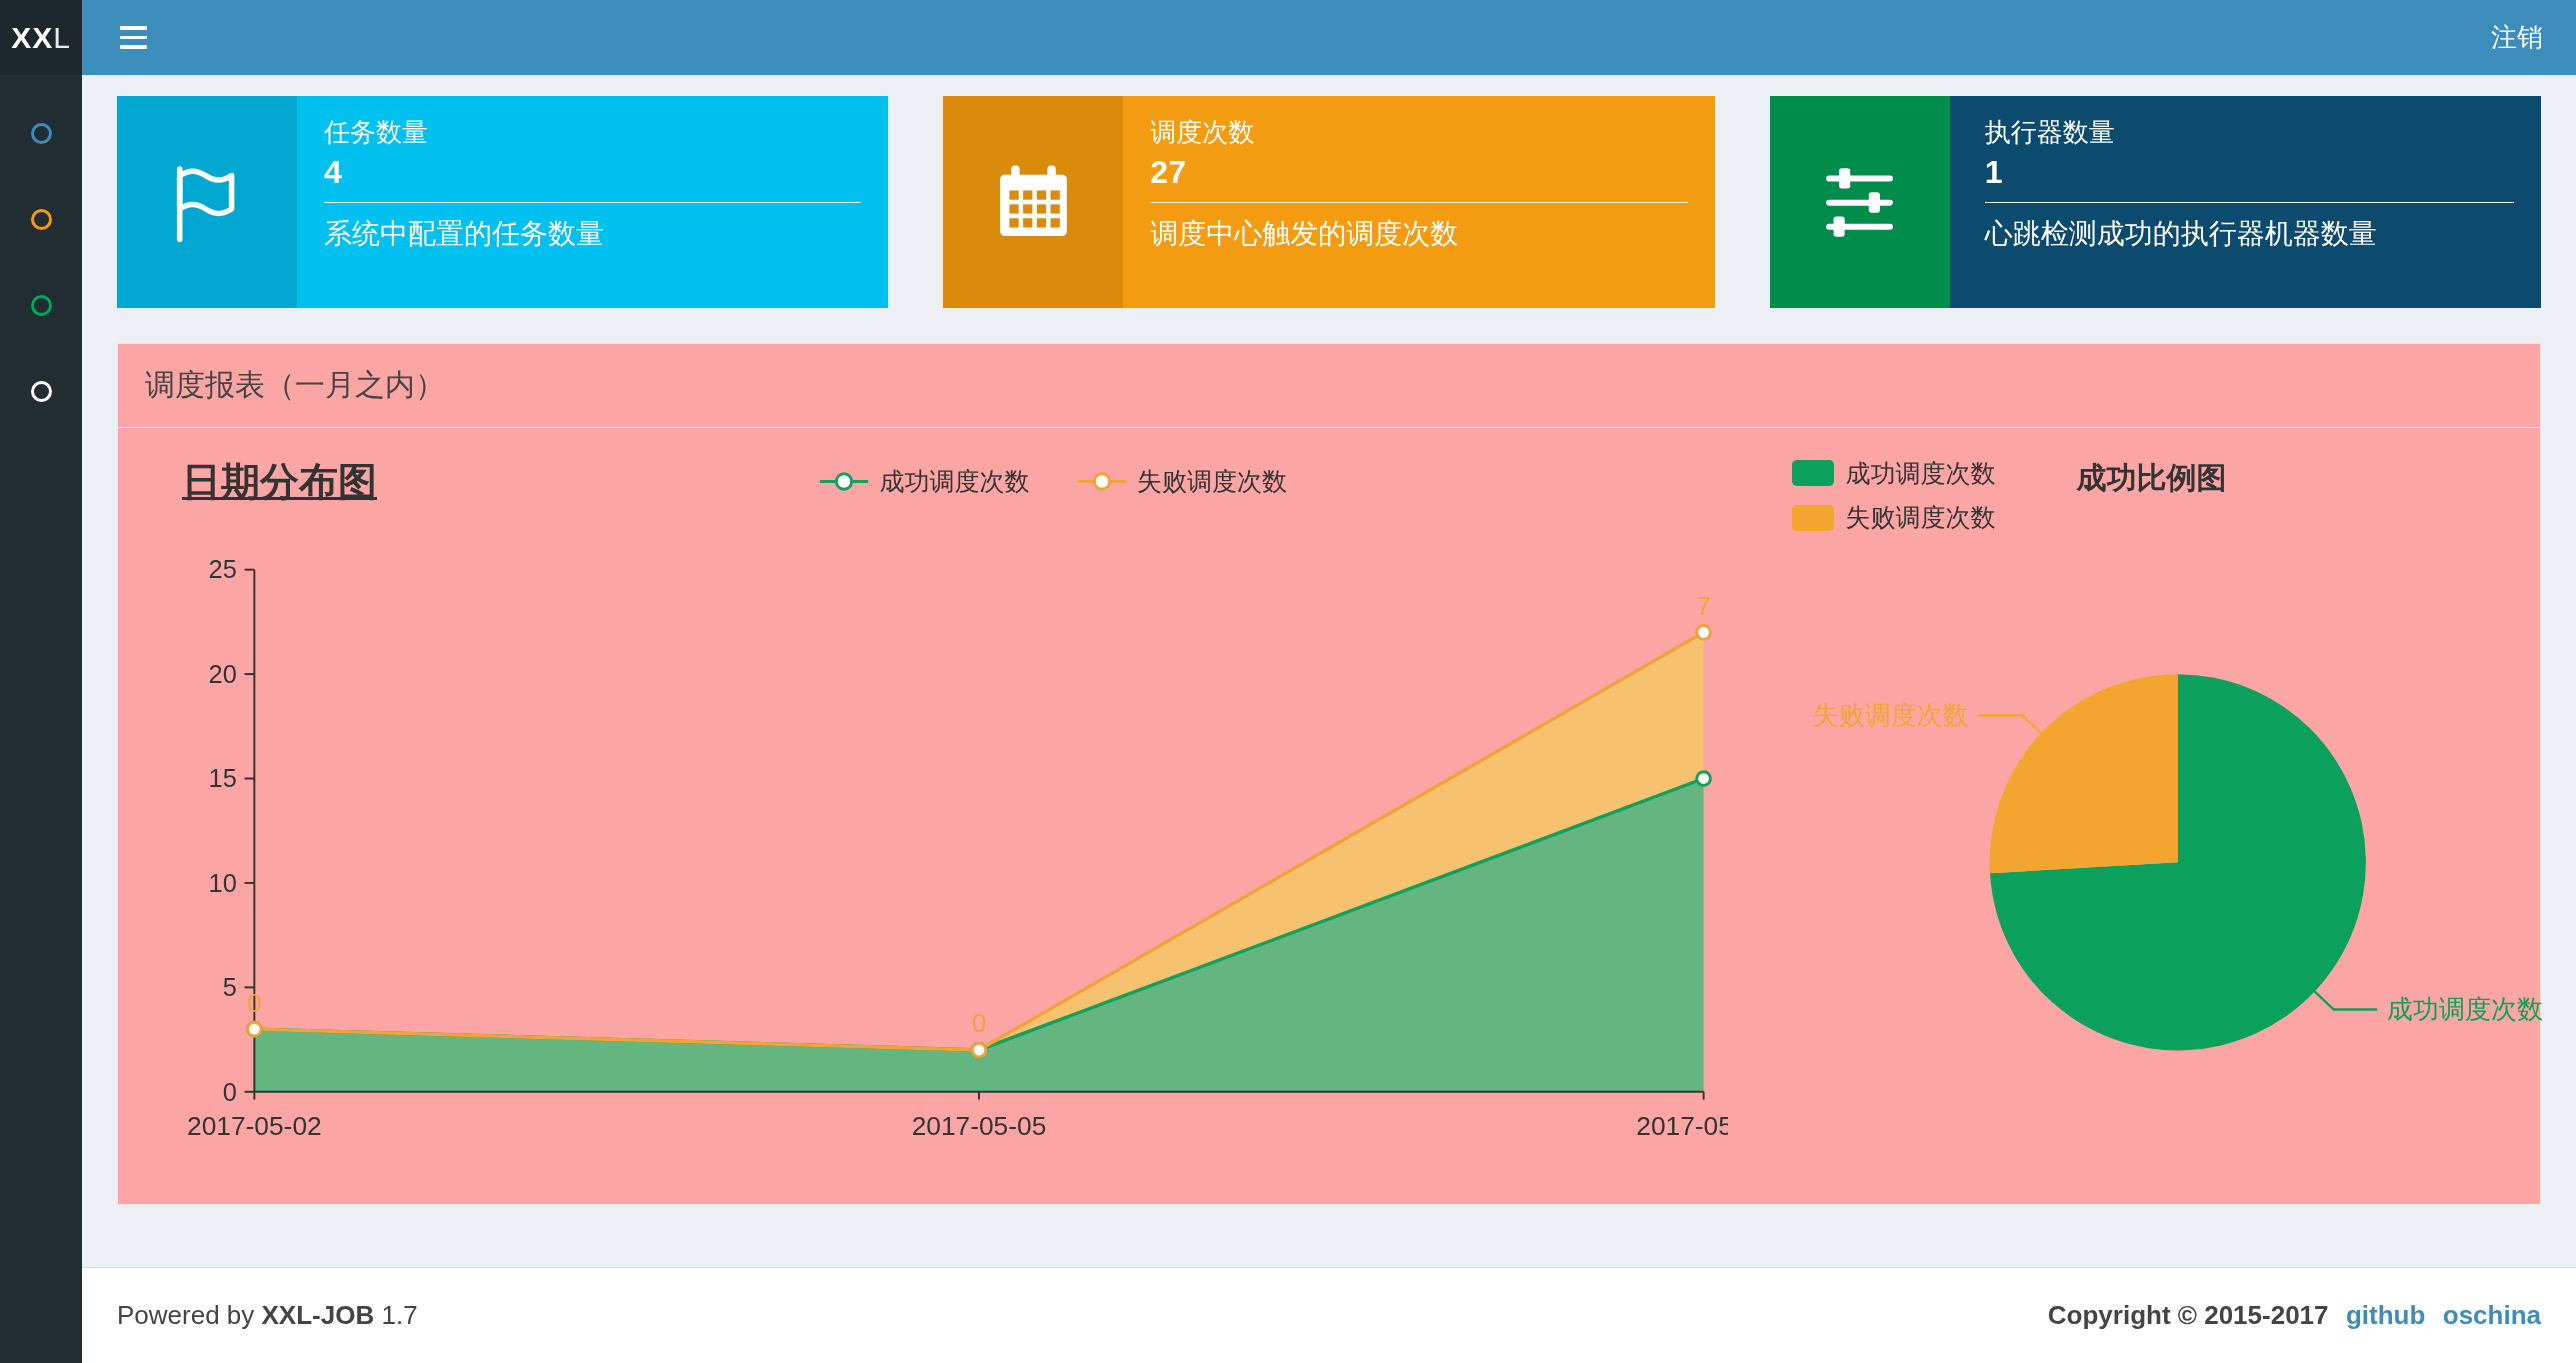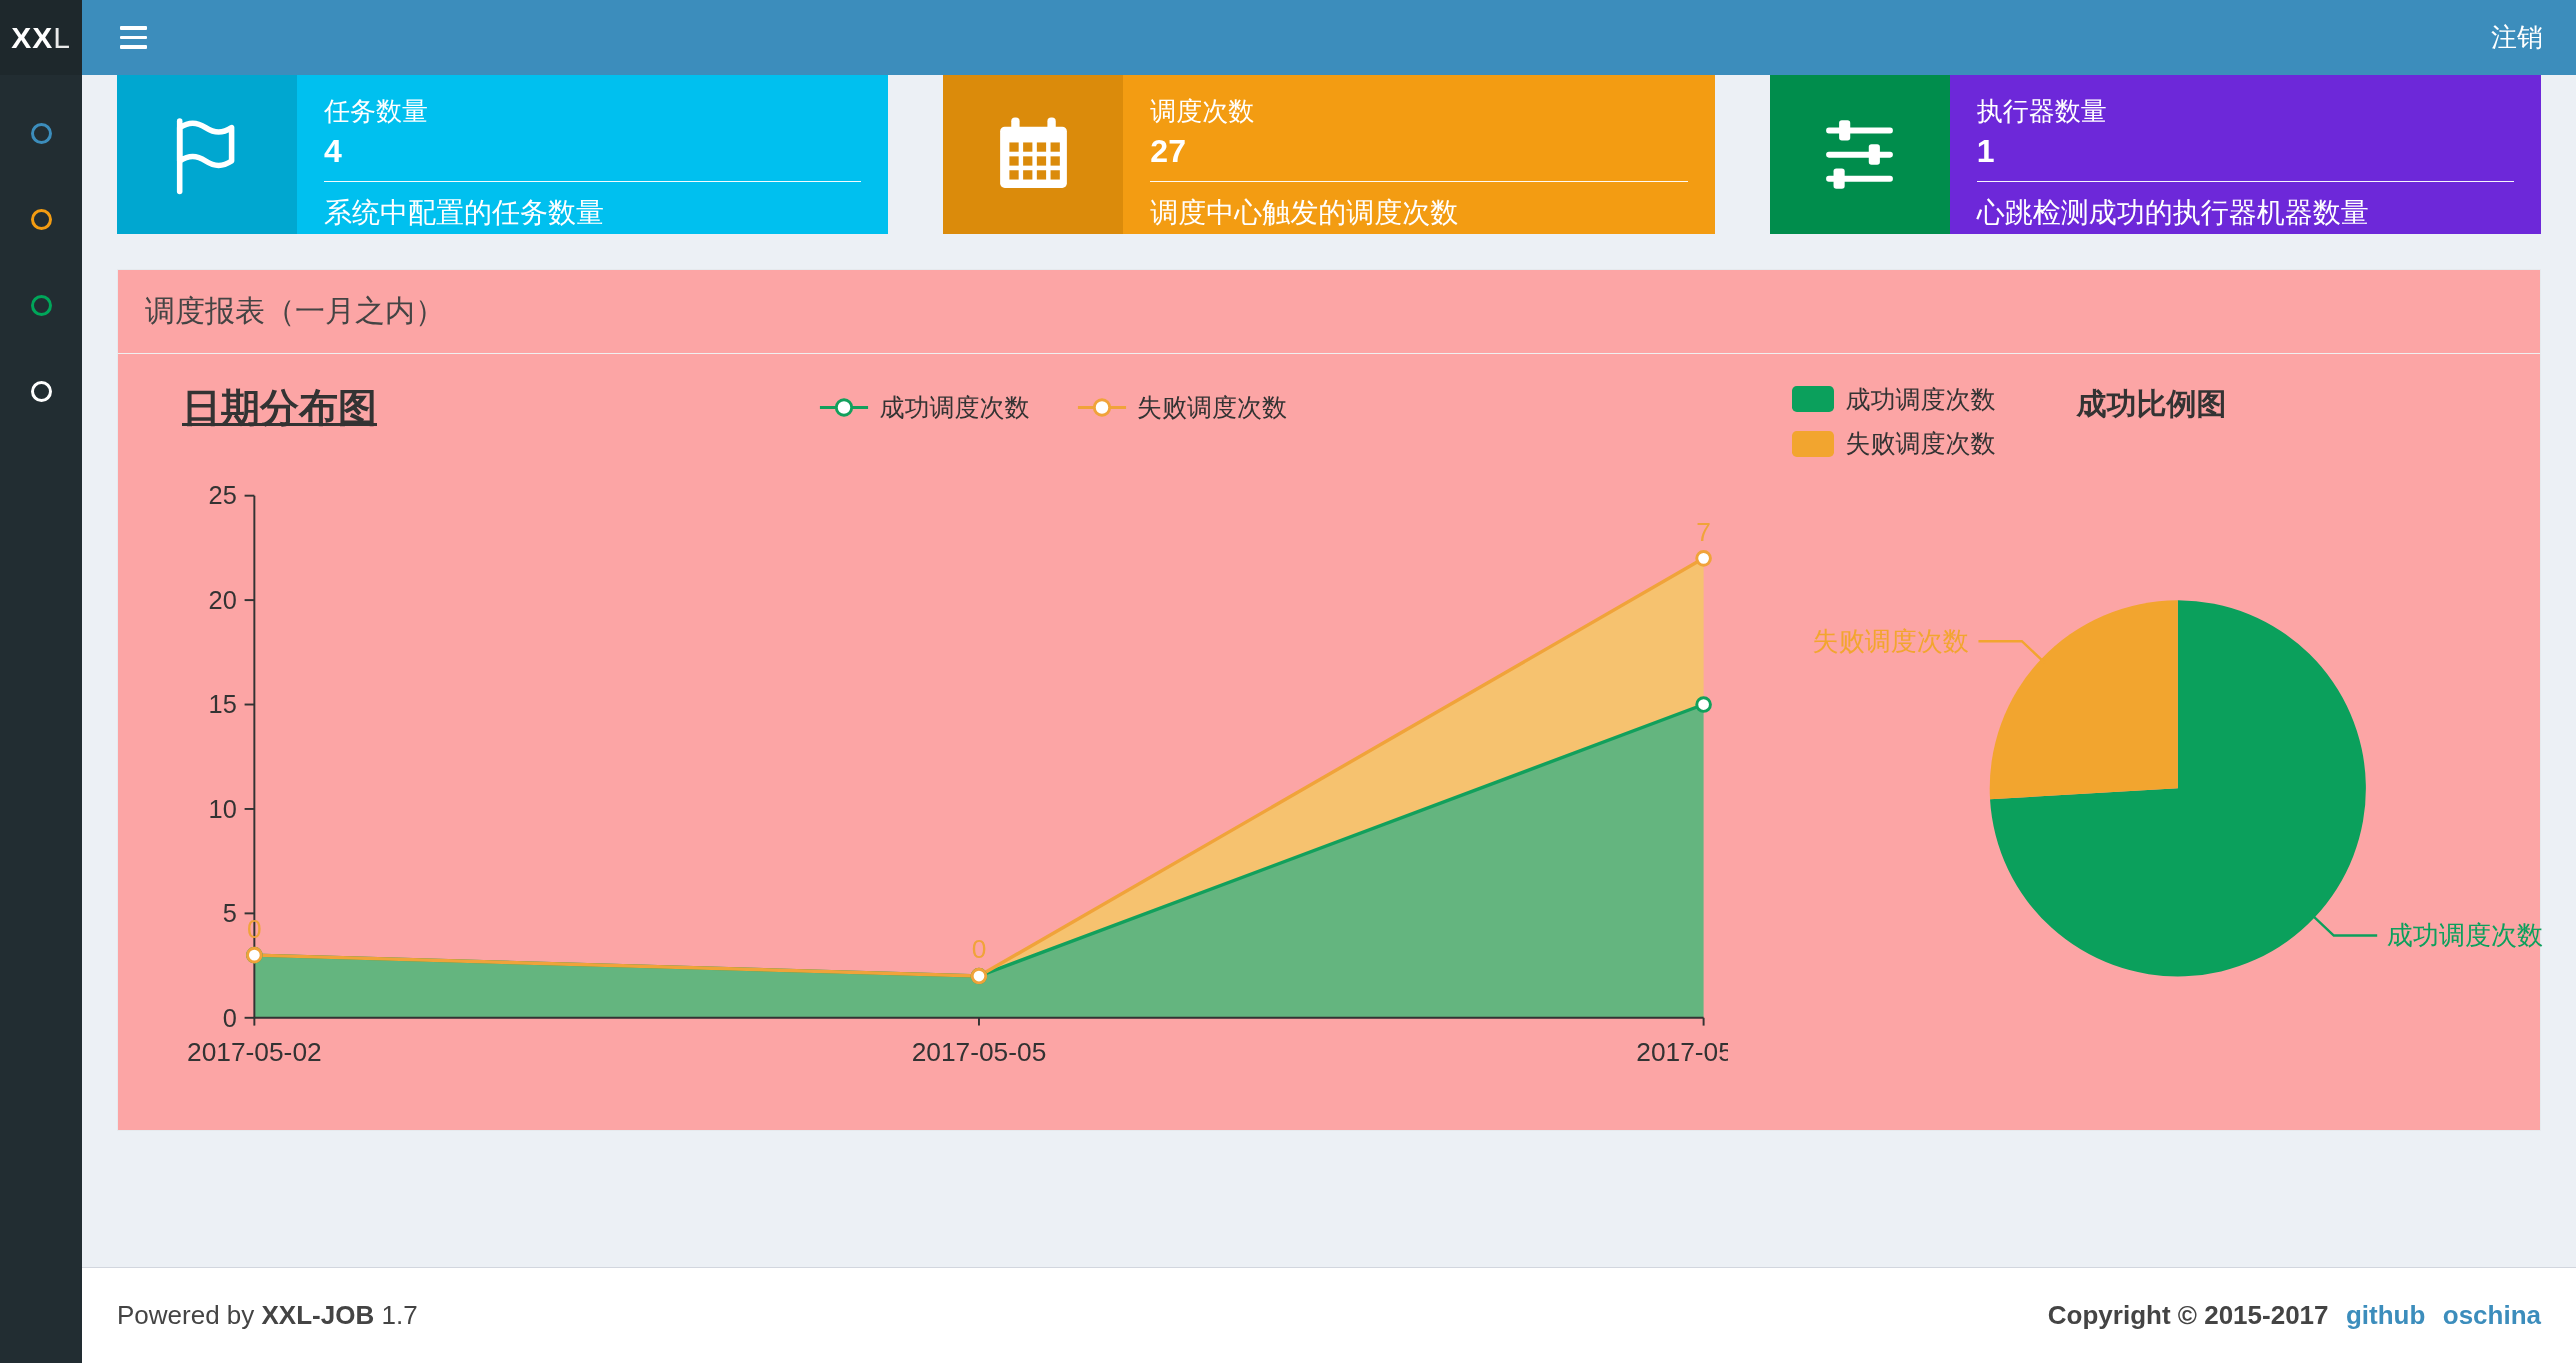--- a/index.html
+++ b/index.html
@@ -50,21 +50,21 @@
     background:#ecf0f5; display:flex; flex-direction:column;
   }
   .content { flex:1; padding:0 35px; }
 
   .page-header { padding:29px 7.7px 25px; display:flex; align-items:baseline; }
   .page-header h1 { font-size:40px; font-weight:500; color:#3a3a3a; }
   .page-header .subtitle { font-size:26px; color:#8a8a8a; margin-left:15.4px; font-weight:400; }
 
   
   .cards { display:flex; gap:55px; margin-bottom:35px; }
-  .stat-card { flex:1; height:159px; display:flex; color:#fff; }
+  .stat-card { flex:1; height:212px; display:flex; color:#fff;margin-top:21px; }
   .stat-icon { width:180px; display:flex; align-items:center; justify-content:center; }
   .stat-icon svg { width:89px; height:89px; color:#fff; }
   .cal-hole { fill:var(--icon-bg,#888); }
   .stat-body { flex:1; padding:19px 27px 17.4px; display:flex; flex-direction:column; }
   .stat-label { font-size:26px; }
   .stat-value { font-size:32px; font-weight:700; margin-top:3.9px; }
   .stat-line  { border-bottom:1.9px solid rgba(255,255,255,.95); margin:11.6px 0; }
   .stat-desc  { font-size:28px; }
 
   
@@ -177,21 +177,21 @@
           </svg>
         </div>
         <div class="stat-body">
           <div class="stat-label">调度次数</div>
           <div class="stat-value">27</div>
           <div class="stat-line"></div>
           <div class="stat-desc">调度中心触发的调度次数</div>
         </div>
       </div>
 
-      <div class="stat-card" style="background: #6d28d9; --icon-bg: #008d4c;">
+      <div class="stat-card" style="background: #0c4a6e; gap: 8px; --icon-bg: #008d4c;">
         <div class="stat-icon" style="background: rgb(0, 141, 76);">
           <svg viewBox="0 0 48 48" fill="#fff">
             <rect x="6" y="9.5" width="36" height="3.2" rx="1.5"></rect>
             <rect x="13" y="5.5" width="6" height="11" rx="1.5"></rect>
             <rect x="6" y="22.5" width="36" height="3.2" rx="1.5"></rect>
             <rect x="29" y="18.5" width="6" height="11" rx="1.5"></rect>
             <rect x="6" y="35.5" width="36" height="3.2" rx="1.5"></rect>
             <rect x="10" y="31.5" width="6" height="11" rx="1.5"></rect>
           </svg>
         </div>

